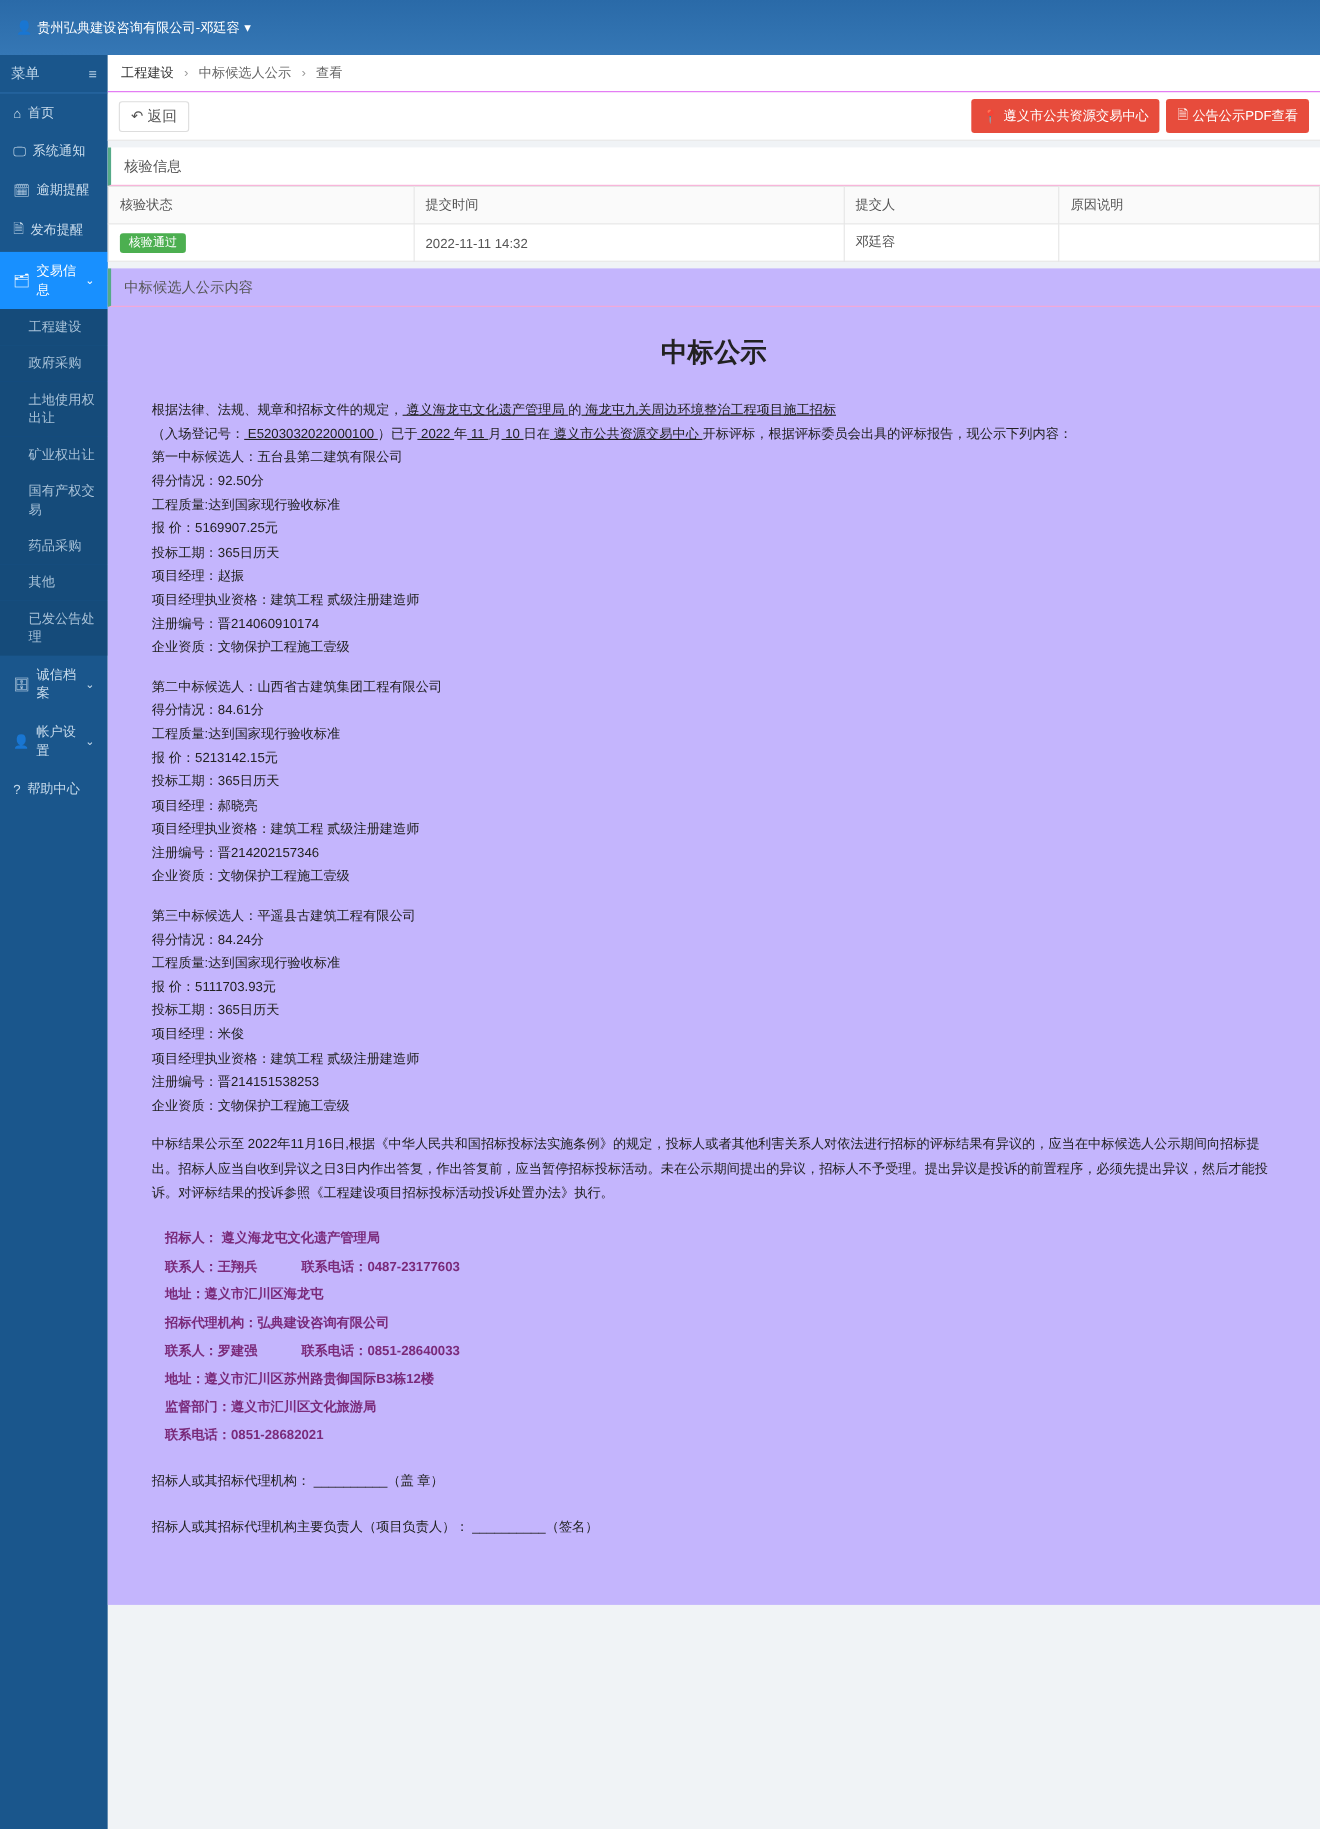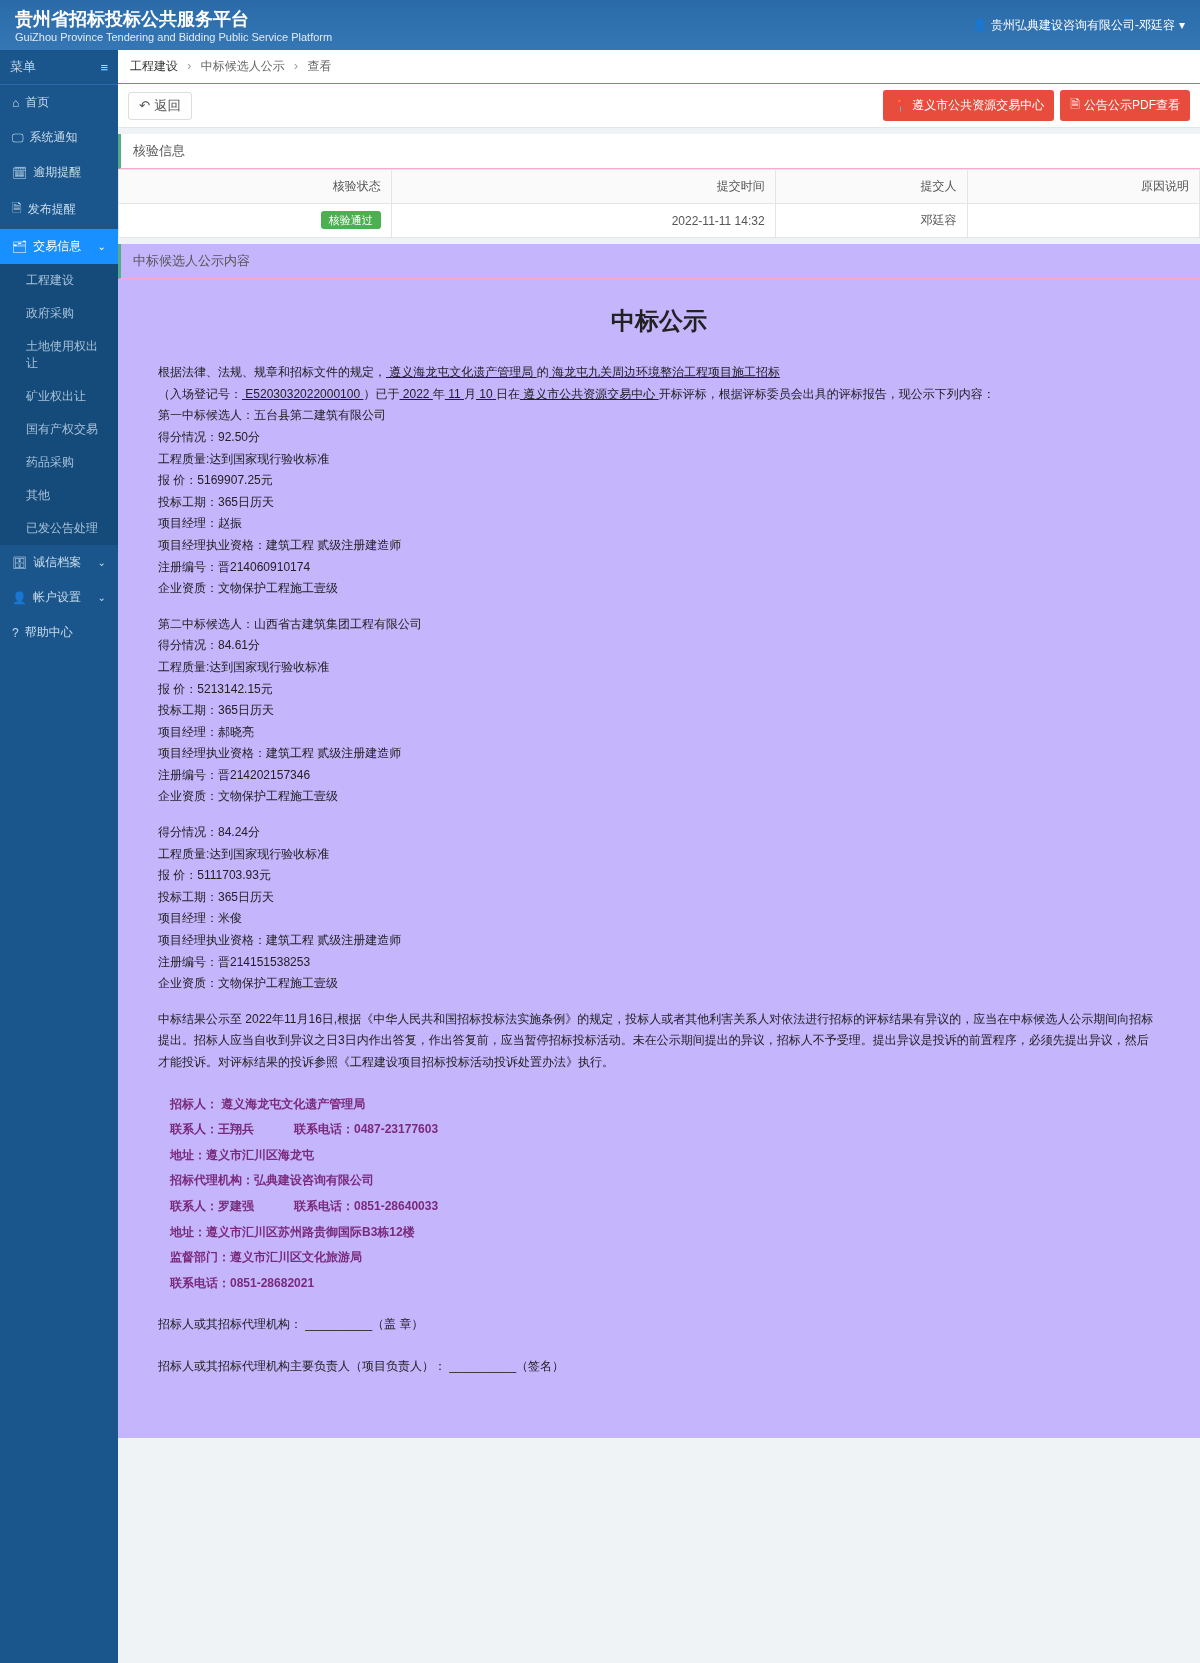--- a/index.html
+++ b/index.html
@@ -3,62 +3,58 @@
 <meta charset="utf-8">
 <style>
 * { margin: 0; padding: 0; box-sizing: border-box; }
 body { font-family: "Microsoft YaHei", Arial, sans-serif; font-size: 12px; background: #e8eef3; width: 1200px; }
 .header { background: linear-gradient(to bottom, #2a6aa8, #3577b5); height: 50px; display: flex; align-items: center; padding: 0 15px; color: #fff; }
 .header-title { flex: 1; }
 .header-title h1 { font-size: 18px; font-weight: bold; }
 .header-title .subtitle { font-size: 11px; opacity: 0.85; }
 .header-user { font-size: 12px; display: flex; align-items: center; gap: 4px; }
 .layout { display: flex; }
-.sidebar { width: 118px; background: #1a568c; min-height: 1613px; }
+.sidebar { width: 98px; background: #1a568c; min-height: 1613px; }
 .sidebar-menu-header { background: #1a568c; color: #bcd4e8; padding: 8px 10px; display: flex; justify-content: space-between; align-items: center; font-size: 13px; border-bottom: 1px solid #2a6aa8; }
 .sidebar-item { color: #c9dcec; padding: 9px 12px; display: flex; align-items: center; gap: 6px; cursor: pointer; font-size: 12px; }
 .sidebar-item.active { background: #1890ff; color: #fff; }
 .sidebar-item .chev { margin-left: auto; font-size: 10px; }
 .sidebar-subitem { color: #a8c2d8; padding: 8px 12px 8px 26px; cursor: pointer; font-size: 12px; background: #154b7a; }
 .main { flex: 1; background: #f0f3f6; }
 .breadcrumb { background: #fff; padding: 8px 12px; border-bottom: 1px solid #d946ef; font-size: 12px; color: #666; }
 .breadcrumb .sep { margin: 0 6px; color: #999; }
 .breadcrumb .active-tab { color: #333; padding-bottom: 6px; }
 .toolbar-row { background: #fff; padding: 6px 10px; display: flex; align-items: center; border-bottom: 1px solid #e5e5e5; }
 .btn-back { border: 1px solid #ddd; background: #fff; padding: 4px 10px; border-radius: 3px; cursor: pointer; color: #555; display: inline-flex; align-items: center; gap: 4px; }
 .toolbar-right { margin-left: auto; display: flex; gap: 6px; }
 .btn-red { background: #e74c3c; color: #fff; padding: 5px 10px; border-radius: 3px; border: none; cursor: pointer; display: inline-flex; align-items: center; gap: 4px; font-size: 12px; }
 .panel { background: #fff; margin-top: 6px; }
 .panel-header { padding: 8px 12px; border-left: 3px solid #5a8; color: #555; font-size: 13px; border-bottom: 1px solid #f9a8d4; }
 .check-table { width: 100%; border-collapse: collapse; }
-.check-table th, .check-table td { border: 1px solid #e5e5e5; padding: 8px 10px; text-align: right; font-weight: normal; color: #555; }
+.check-table th, .check-table td { border: 1px solid #e5e5e5; padding: 8px 10px; text-align: left; font-weight: normal; color: #555; }
 .check-table th { background: #fafafa; }
 .badge-pass { background: #4caf50; color: #fff; padding: 3px 8px; border-radius: 3px; font-size: 11px; }
 .content-panel { background: #c4b5fd; margin-top: 6px; padding-bottom: 40px; }
 .doc { padding: 20px 40px; color: #222; line-height: 1.8; }
 .doc-title { text-align: center; font-size: 24px; font-weight: bold; margin-bottom: 20px; }
 .doc p { margin: 0; }
 .doc .u { text-decoration: underline; }
 .doc .section { margin-top: 14px; }
 .doc .info-block { margin-top: 20px; margin-left: 12px; }
 .doc .info-row { margin: 4px 0; font-weight: bold; color: #7a2a7a; }
 .doc .info-row .lbl { display: inline-block; }
 .doc .info-row .val { display: inline-block; }
 .doc .info-row.split .col2 { margin-left: 40px; }
 .doc .sign-row { margin-top: 20px; font-weight: normal; color: #222; }
 .icon { display: inline-block; }
 </style>
 </head>
 <body>
 
 <div class="header">
-  <div class="header-title">
-    <h1>贵州省招标投标公共服务平台</h1>
-    <div class="subtitle">GuiZhou Province Tendering and Bidding Public Service Platform</div>
-  </div>
   <div class="header-user">
     <span class="icon">👤</span>
     <span>贵州弘典建设咨询有限公司-邓廷容</span>
     <span class="icon">▾</span>
   </div>
 </div>
 
 <div class="layout">
   <div class="sidebar">
     <div class="sidebar-menu-header">
@@ -184,20 +180,21 @@
               <p>得分情况：84.61分</p>
               <p>工程质量:达到国家现行验收标准</p>
               <p>报  价：5213142.15元</p>
               <p>投标工期：365日历天</p>
               <p>项目经理：郝晓亮</p>
               <p>项目经理执业资格：建筑工程       贰级注册建造师</p>
               <p>注册编号：晋214202157346</p>
               <p>企业资质：文物保护工程施工壹级</p>
             </div>
             <div class="section">
+              <p>第三中标候选人：平遥县古建筑工程有限公司</p>
               <p>得分情况：84.24分</p>
               <p>工程质量:达到国家现行验收标准</p>
               <p>报  价：5111703.93元</p>
               <p>投标工期：365日历天</p>
               <p>项目经理：米俊</p>
               <p>项目经理执业资格：建筑工程        贰级注册建造师</p>
               <p>注册编号：晋214151538253</p>
               <p>企业资质：文物保护工程施工壹级</p>
             </div>
           </div>

